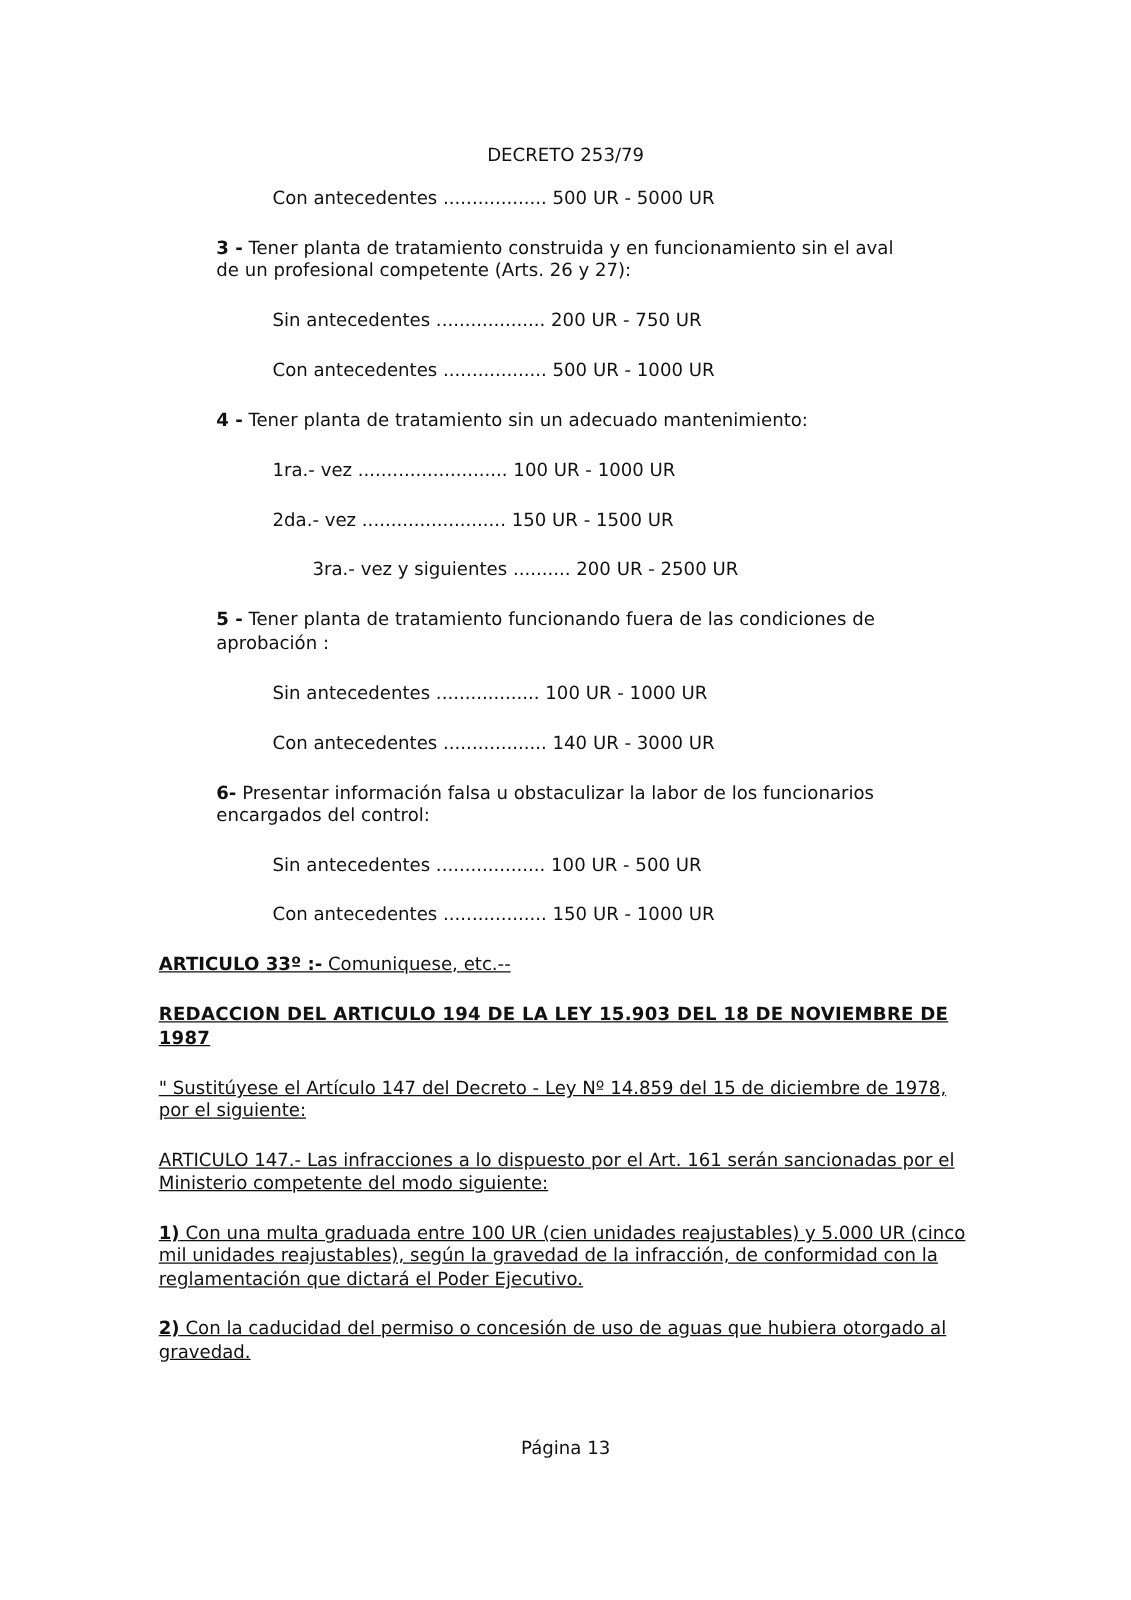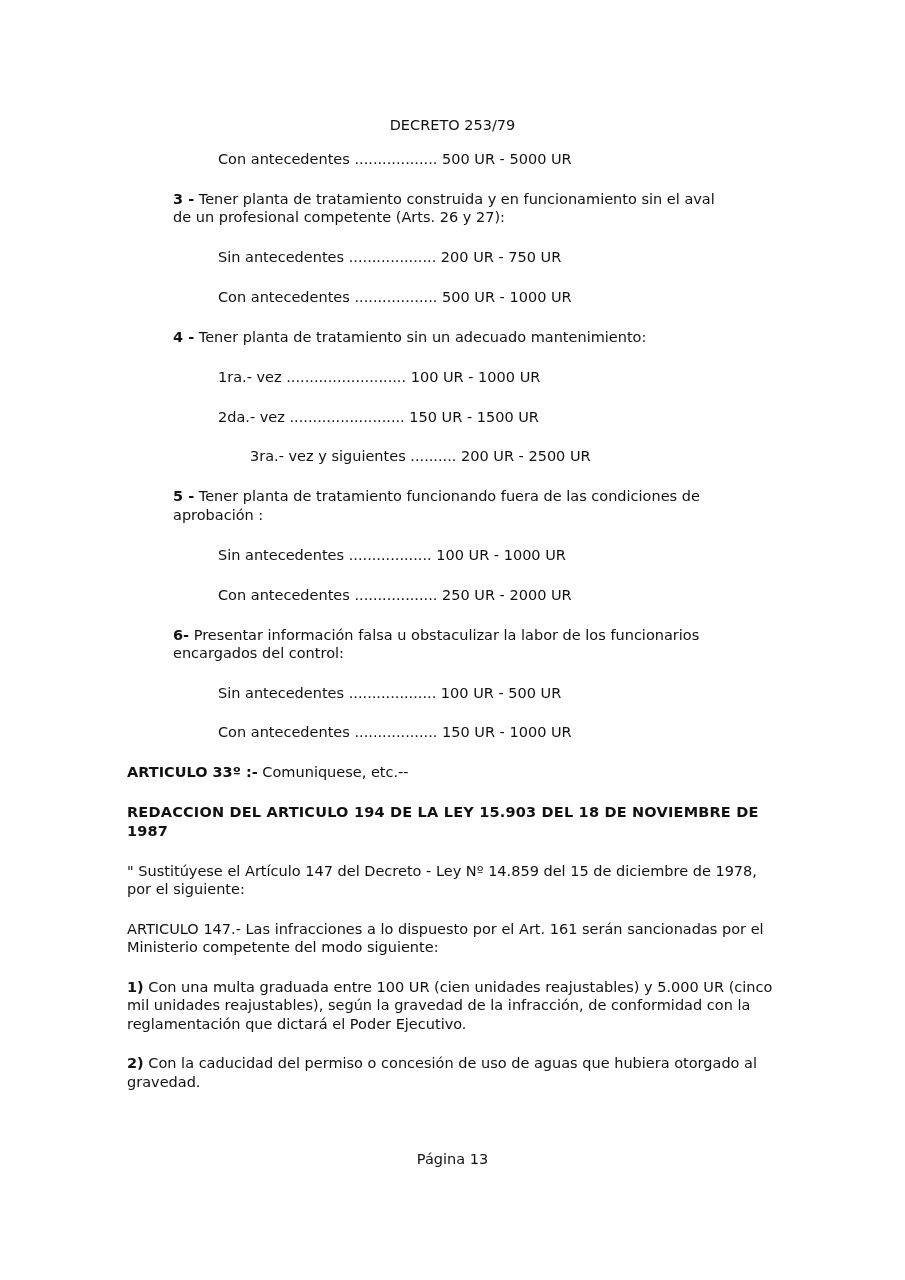--- a/index.html
+++ b/index.html
@@ -21,21 +21,21 @@
       position: absolute;
       white-space: nowrap;
     }
     .center {
       left: 0;
       width: 905px;
       text-align: center;
     }
     .ind1 { left: 173px; }
     .ind2 { left: 218px; }
-    .ind0 { left: 127px; }
+    .ind0 { left: 127px; text-decoration: underline; }
     b { font-weight: bold; }
     .heading {
       font-weight: bold;
       letter-spacing: 0.2px;
     }
   </style>
 </head>
 <body>
 
 <div>
@@ -50,21 +50,21 @@
   <div class="line ind2" style="top:288px;">Con antecedentes .................. 500 UR - 1000 UR</div>
 
   <div class="line ind1" style="top:328px;"><b>4 -</b><span> Tener planta de tratamiento sin un adecuado mantenimiento:</span></div>
   <div class="line ind2" style="top:368px;">1ra.- vez .......................... 100 UR - 1000 UR</div>
   <div class="line ind2" style="top:408px;">2da.- vez ......................... 150 UR - 1500 UR</div>
   <div class="line ind2" style="top:447px;margin-left:32px;">3ra.- vez y siguientes .......... 200 UR - 2500 UR</div>
 
   <div class="line ind1" style="top:487px;"><b>5 -</b><span> Tener planta de tratamiento funcionando fuera de las condiciones de</span></div>
   <div class="line ind1" style="top:506px;">aprobación :</div>
   <div class="line ind2" style="top:546px;">Sin antecedentes .................. 100 UR - 1000 UR</div>
-  <div class="line ind2" style="top:586px;">Con antecedentes .................. 250 UR - 2000 UR</div>
+  <div class="line ind2" style="top:586px;">Con antecedentes .................. 140 UR - 3000 UR</div>
 
   <div class="line ind1" style="top:626px;"><b>6-</b><span> Presentar información falsa u obstaculizar la labor de los funcionarios</span></div>
   <div class="line ind1" style="top:644px;">encargados del control:</div>
   <div class="line ind2" style="top:684px;">Sin antecedentes ................... 100 UR - 500 UR</div>
   <div class="line ind2" style="top:723px;">Con antecedentes .................. 150 UR - 1000 UR</div>
 
   <div class="line ind0" style="top:763px;"><b>ARTICULO 33º :-</b><span> Comuniquese, etc.--</span></div>
 
   <div class="line ind0 heading" style="top:803px;">REDACCION DEL ARTICULO 194 DE LA LEY 15.903 DEL 18 DE NOVIEMBRE DE</div>
   <div class="line ind0 heading" style="top:822px;text-align:right;">1987</div>

